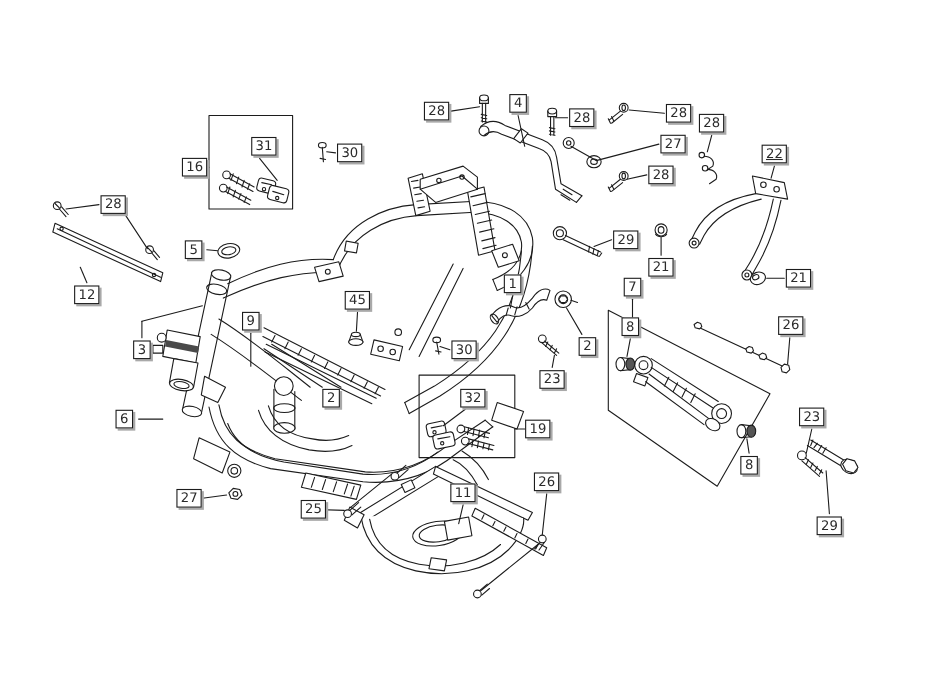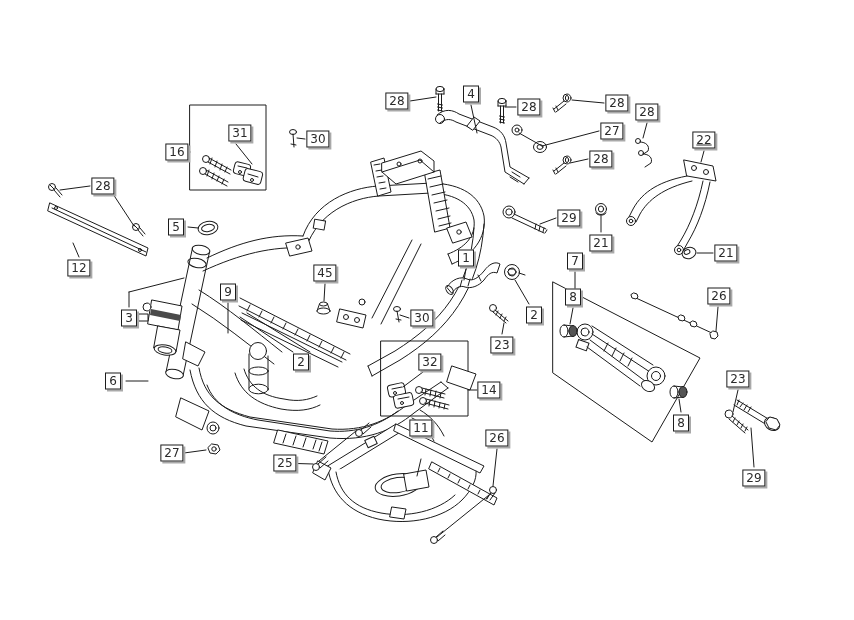--- a/index.html
+++ b/index.html
@@ -419,23 +419,23 @@
       <div class="callout" style="left: 534px; top: 315px;">2</div>
       <div class="callout" style="left: 575px; top: 261px;">7</div>
       <div class="callout" style="left: 573px; top: 297px;">8</div>
       <div class="callout" style="left: 719px; top: 296px;">26</div>
       <div class="callout" style="left: 228px; top: 292px;">9</div>
       <div class="callout" style="left: 129px; top: 318px;">3</div>
       <div class="callout" style="left: 113px; top: 381px;">6</div>
       <div class="callout" style="left: 301px; top: 362px;">2</div>
       <div class="callout" style="left: 422px; top: 318px;">30</div>
       <div class="callout" style="left: 502px; top: 345px;">23</div>
-      <div class="callout" style="left: 489px; top: 390px;">14</div>
+      <div class="callout" style="left: 489px; top: 390px;">19</div>
       <div class="callout" style="left: 430px; top: 362px;">32</div>
       <div class="callout" style="left: 738px; top: 379px;">23</div>
       <div class="callout" style="left: 754px; top: 478px;">29</div>
       <div class="callout" style="left: 681px; top: 423px;">8</div>
       <div class="callout" style="left: 172px; top: 453px;">27</div>
       <div class="callout" style="left: 268px; top: 463px; margin-left: 17px;">25</div>
-      <div class="callout" style="left: 421px; top: 428px;">11</div>
+      <div class="callout" style="left: 421px; top: 448px;">11</div>
       <div class="callout" style="left: 497px; top: 438px;">26</div>
     </div>
 </div>
 
 </body></html>

